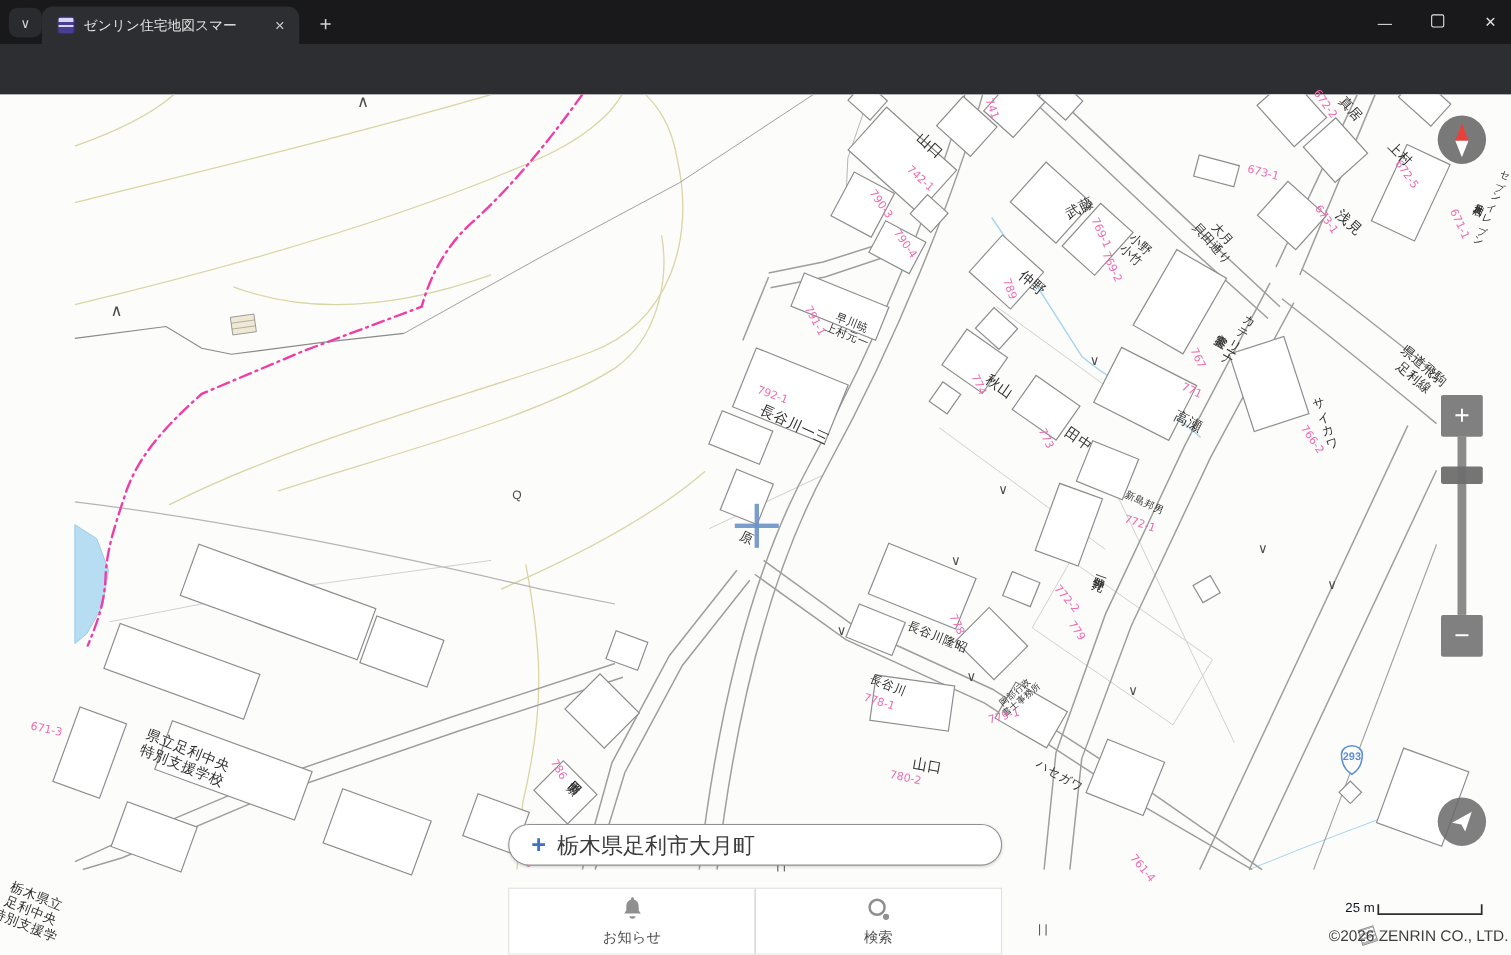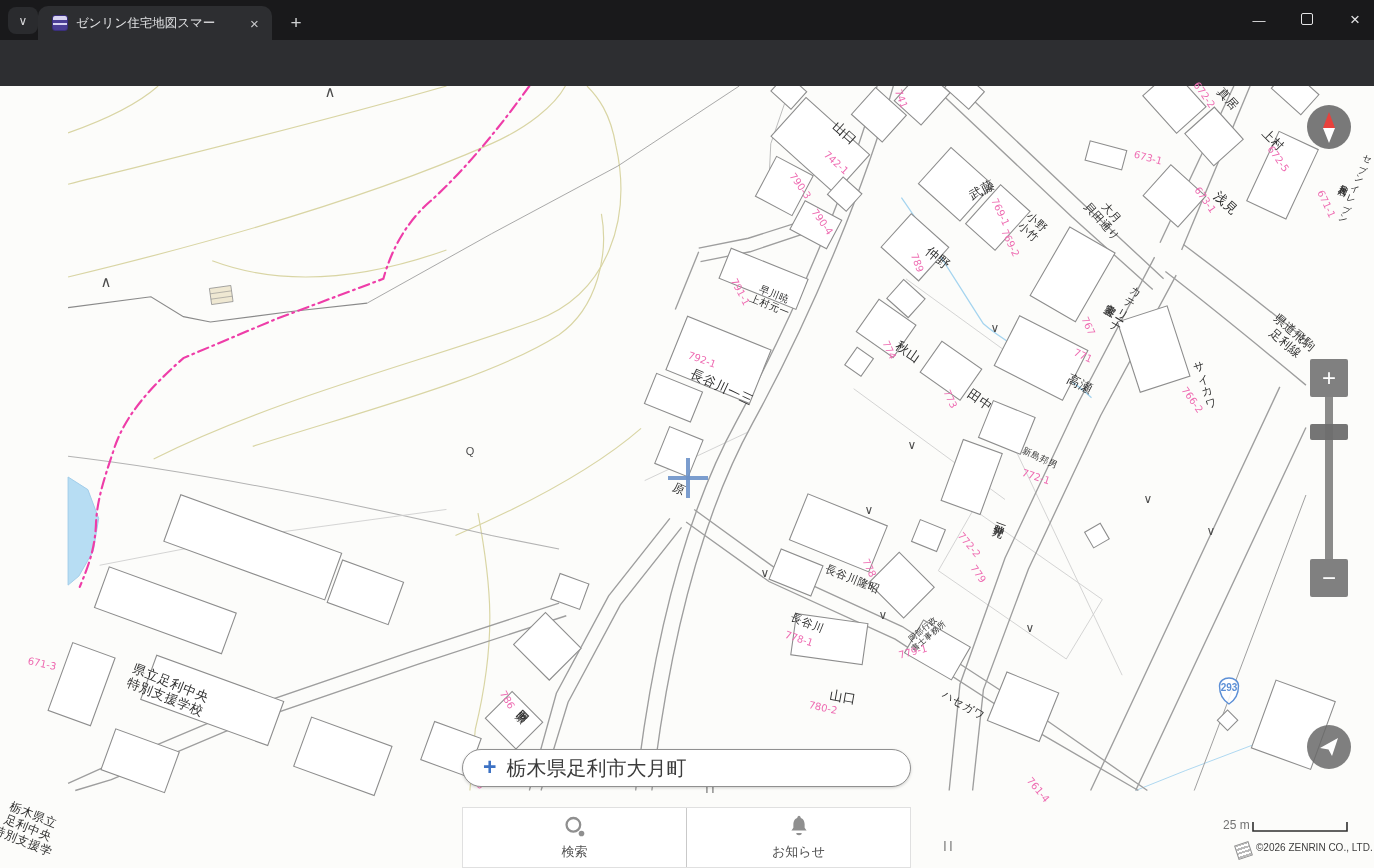--- a/index.html
+++ b/index.html
@@ -57,22 +57,22 @@
       border-radius:19px;box-sizing:border-box;display:flex;align-items:center;box-shadow:0 1px 3px rgba(0,0,0,.18);cursor:pointer}
   .pill-plus{color:#3d72c4;font-size:23px;font-weight:bold;margin:0 10px 2px 20px;line-height:1}
   .pill-text{color:#3c3c3c;font-size:20px}
   .bottomnav{position:absolute;left:462px;top:807px;width:449px;height:61px;background:#fff;border:1px solid #e0e0e0;
       box-sizing:border-box;display:flex}
   .navcell{flex:1;display:flex;flex-direction:column;align-items:center;justify-content:center;gap:3px;cursor:pointer}
   .navcell + .navcell{border-left:1px solid #c9c9c9}
   .navlabel{font-size:13px;color:#4f4f4f}
   .menudots{display:grid;grid-template-columns:repeat(3,7px);grid-auto-rows:7px;gap:4px}
   .menudots span{width:7px;height:7px;border-radius:50%;background:#8f8f8f}
-  .scalebox{position:absolute;left:1215px;top:818px;width:140px;height:16px;color:#737373;font-size:12px}
-  .copyright{position:absolute;left:1256px;top:842px;font-size:10px;color:#3d3d3d}
+  .scalebox{position:absolute;left:1215px;top:818px;width:140px;height:16px;color:#0f172a;font-size:12px}
+  .copyright{position:absolute;left:1208px;top:842px;font-size:14px;color:#3d3d3d}
   .zenrinmark{position:absolute;left:1236px;top:843px;width:13px;height:13px;border:1px solid #8f8f8f;
       transform:rotate(-18deg);background:repeating-linear-gradient(0deg,#b9b9b9 0 2px,#fff 2px 4px)}
   .shield{position:absolute;left:1216px;top:676px;width:26px;height:30px}
   .shield text{font-size:10px;font-weight:bold;fill:#5c8fd6}
 </style>
 </head>
 <body>
 
 <div class="tabstrip">
   <div class="tab-search">
@@ -369,32 +369,32 @@
 </div>
 
 <div class="searchpill">
   <span class="pill-plus">+</span>
   <span class="pill-text">栃木県足利市大月町</span>
 </div>
 
 <div class="bottomnav">
   <div class="navcell">
     <svg width="26" height="26" viewBox="0 0 24 24">
-      <circle cx="10.5" cy="10" r="6.3" fill="none" stroke="#8f8f8f" stroke-width="2.1"></circle>
-      <circle cx="18" cy="18" r="2.6" fill="#8f8f8f"></circle>
-    </svg>
-    <span class="navlabel">検索</span>
-  </div>
-  <div class="navcell">
-    <svg width="26" height="26" viewBox="0 0 24 24">
       <circle cx="12" cy="3" r="1.4" fill="#8f8f8f"></circle>
       <path d="M12,3.5 C8.8,3.5 6.8,6 6.8,9.5 v3.2 L5,15.2 h14 L17.2,12.7 V9.5 C17.2,6 15.2,3.5 12,3.5 Z" fill="#8f8f8f"></path>
       <path d="M9.5,17.5 a2.5,2 0 0 0 5,0 Z" fill="#8f8f8f"></path>
     </svg>
     <span class="navlabel">お知らせ</span>
+  </div>
+  <div class="navcell">
+    <svg width="26" height="26" viewBox="0 0 24 24">
+      <circle cx="10.5" cy="10" r="6.3" fill="none" stroke="#8f8f8f" stroke-width="2.1"></circle>
+      <circle cx="18" cy="18" r="2.6" fill="#8f8f8f"></circle>
+    </svg>
+    <span class="navlabel">検索</span>
   </div>
 </div>
 
 <div class="scalebox">
   <span style="position:absolute;left:8px;top:0">25 m</span>
   <svg width="140" height="16" viewBox="0 0 140 16" style="position:absolute;left:0;top:0">
     <path d="M38,4 V13 H132 V4" fill="none" stroke="#2f2f2f" stroke-width="1.6"></path>
   </svg>
 </div>
 <div class="zenrinmark"></div>

